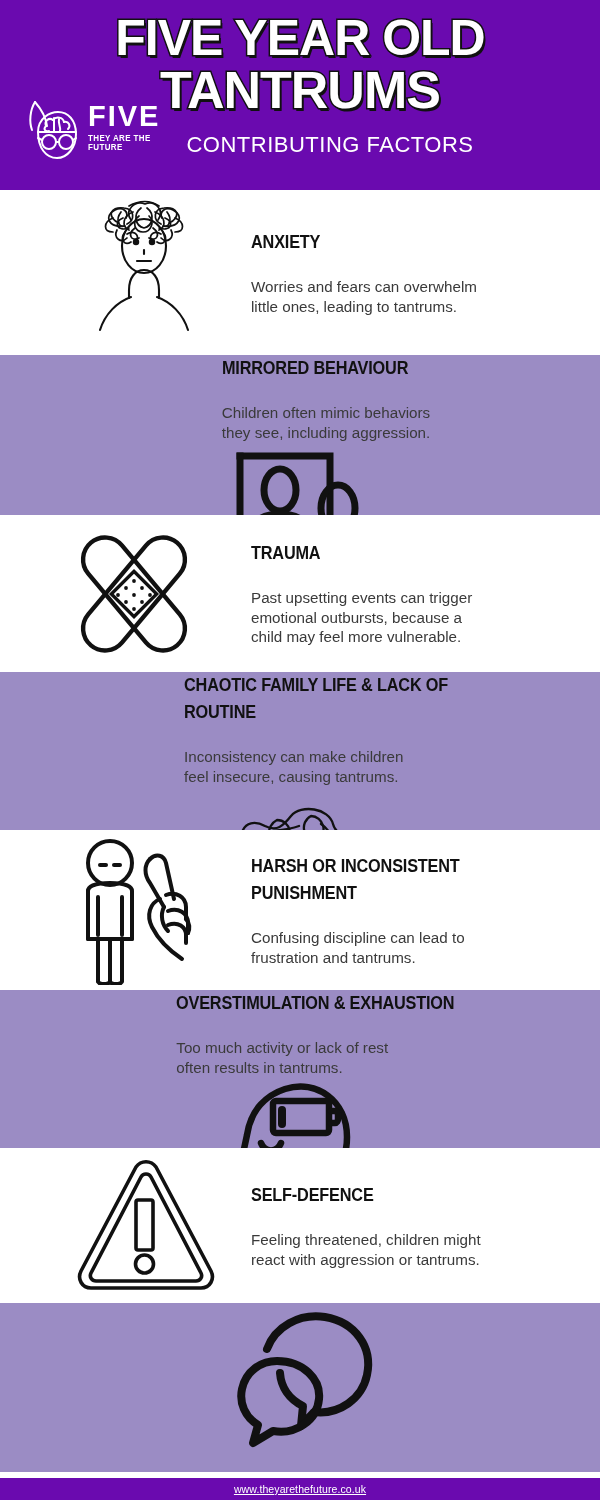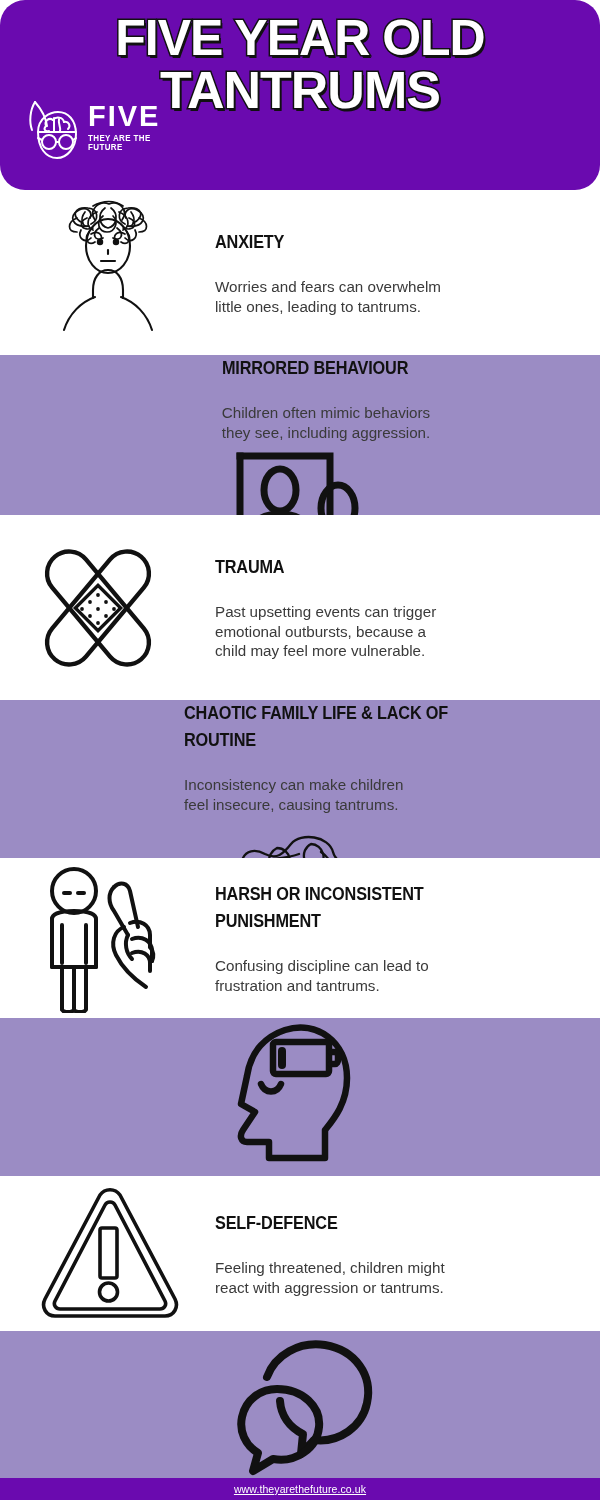--- a/index.html
+++ b/index.html
@@ -11,21 +11,20 @@
     overflow:hidden;
     position:relative;
   }
 
   
   .header {
     position:relative;
     width:600px; height:190px;
     background:#6a0aaf;
     overflow:hidden;
-    border-radius:25px;
   }
   .title-block {
     position:absolute;
     left:0; right:0; top:14px;
     text-align:center;
   }
   .title-line {
     font-family:"Liberation Sans", sans-serif;
     font-weight:bold;
     font-size:50px;
@@ -73,21 +72,21 @@
   }
 
   
   .section {
     position:relative;
     width:600px;
     display:flex;
     align-items:center;
     overflow:hidden;
   }
-  .section.light { background:#ffffff; }
+  .section.light { background:#ffffff;padding-left:36px; }
   .section.tint  { background:#9b8cc4;flex-direction:column; }
 
   .sec-icon {
     flex:0 0 auto;
     width:215px;
     display:flex;
     align-items:center;
     justify-content:center;
   }
   .sec-text {
@@ -140,20 +139,21 @@
 </head>
 <body>
 
 <div class="header">
 
   <div class="title-block">
     <span class="title-line l1">FIVE YEAR OLD</span>
     <span class="title-line l2">TANTRUMS</span>
   </div>
 
+  <div class="subtitle">CONTRIBUTING FACTORS</div>
 
   <div class="logo">
     <div class="logo-mark">
       <svg width="62" height="72" viewBox="0 0 62 72">
         <g fill="none" stroke="#ffffff" stroke-width="2" stroke-linecap="round" stroke-linejoin="round">
 
           <path d="M11 6 C6 14, 5 26, 8 34"></path>
           <path d="M11 6 C18 14, 22 22, 23 30"></path>
 
           <path d="M14 36 C14 22, 26 16, 34 16 C44 16, 52 24, 52 38 C52 52, 43 62, 33 62 C22 62, 14 52, 14 36 Z"></path>
@@ -259,21 +259,21 @@
         <ellipse cx="120" cy="66" rx="17" ry="23"></ellipse>
 
         <path d="M92 150 L92 116 C92 103, 104 95, 120 95 C136 95, 148 103, 148 116 L148 150"></path>
         <path d="M108 124 L108 150"></path>
         <path d="M134 124 L134 150"></path>
       </g>
     </svg>
   </div>
 </div>
 
-<div class="section light" style="height:185px">
+<div class="section light" style="height:157px">
   <div class="sec-icon">
     <svg width="140" height="150" viewBox="0 0 140 150">
       <g fill="none" stroke="#111" stroke-width="4.4" stroke-linecap="round" stroke-linejoin="round">
 
         <rect x="38" y="8" width="44" height="134" rx="22" transform="rotate(-40 60 75)"></rect>
 
         <rect x="38" y="8" width="44" height="134" rx="22" transform="rotate(40 60 75)"></rect>
       </g>
 
       <g fill="none" stroke="#111" stroke-width="3.4">
@@ -363,20 +363,25 @@
   </div>
   <div class="sec-text">
     <div class="sec-head">HARSH OR INCONSISTENT
 PUNISHMENT</div>
     <div class="sec-body">Confusing discipline can lead to
 frustration and tantrums.</div>
   </div>
 </div>
 
 <div class="section tint rev" style="height:158px">
+  <div class="sec-text">
+    <div class="sec-head">OVERSTIMULATION &amp; EXHAUSTION</div>
+    <div class="sec-body">Too much activity or lack of rest
+often results in tantrums.</div>
+  </div>
   <div class="sec-icon">
     <svg width="150" height="148" viewBox="0 0 150 148">
       <g fill="none" stroke="#111" stroke-width="6.5" stroke-linecap="round" stroke-linejoin="round">
 
         <path d="M60 12 C92 2, 122 24, 122 60 C122 86, 108 102, 100 112 L100 140 L44 140 L44 124 L22 124 C16 124, 14 118, 18 112 L30 94 L16 86 L22 58 C26 32, 42 18, 60 12 Z"></path>
 
         <path d="M36 66 C40 76, 52 76, 56 66"></path>
 
         <rect x="48" y="24" width="56" height="32" rx="3"></rect>
 

